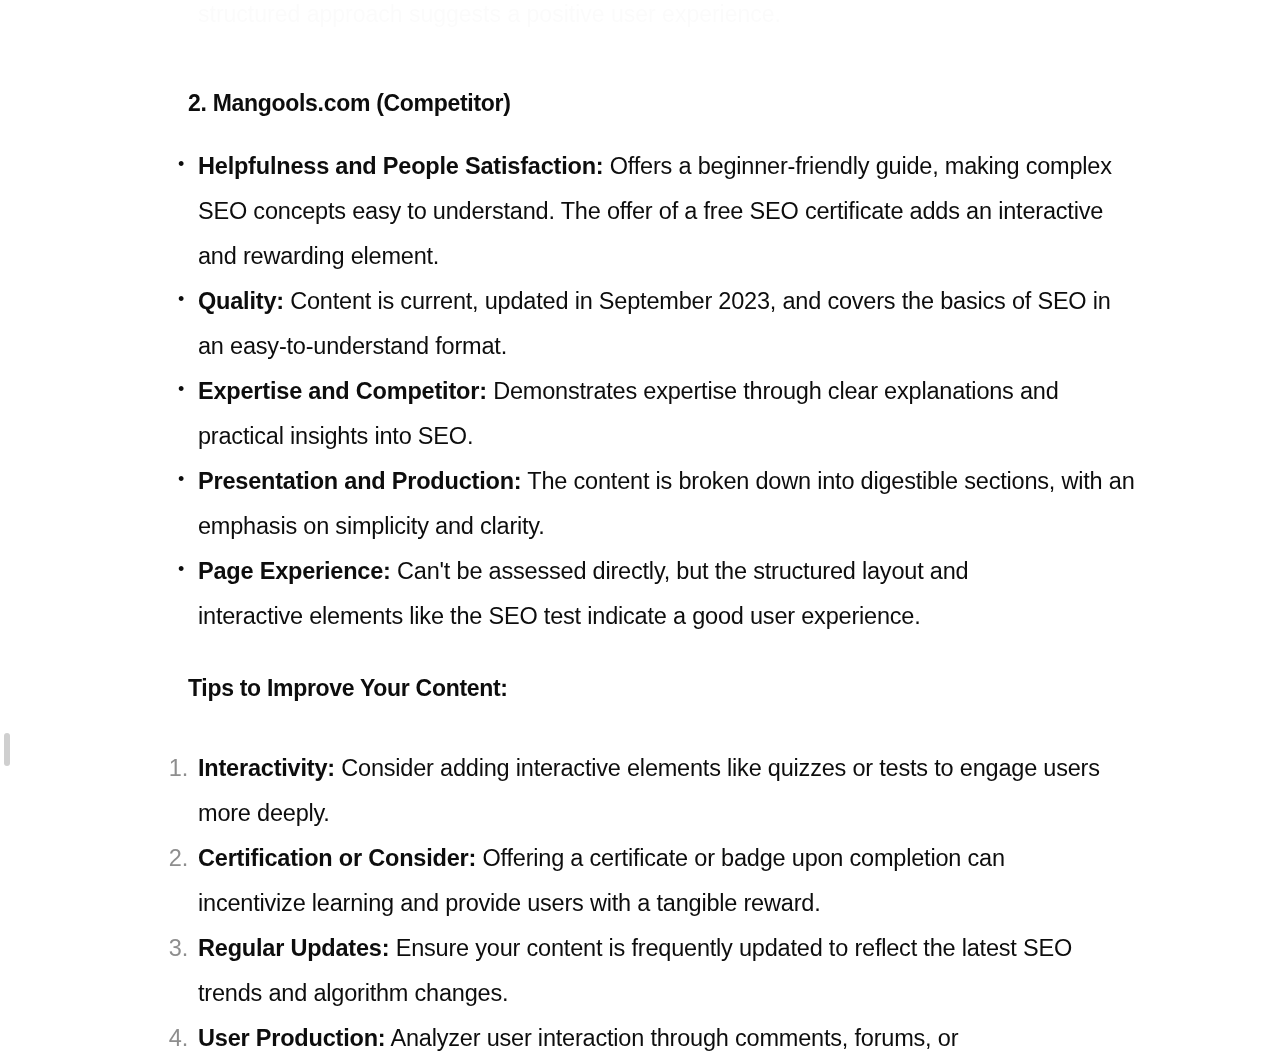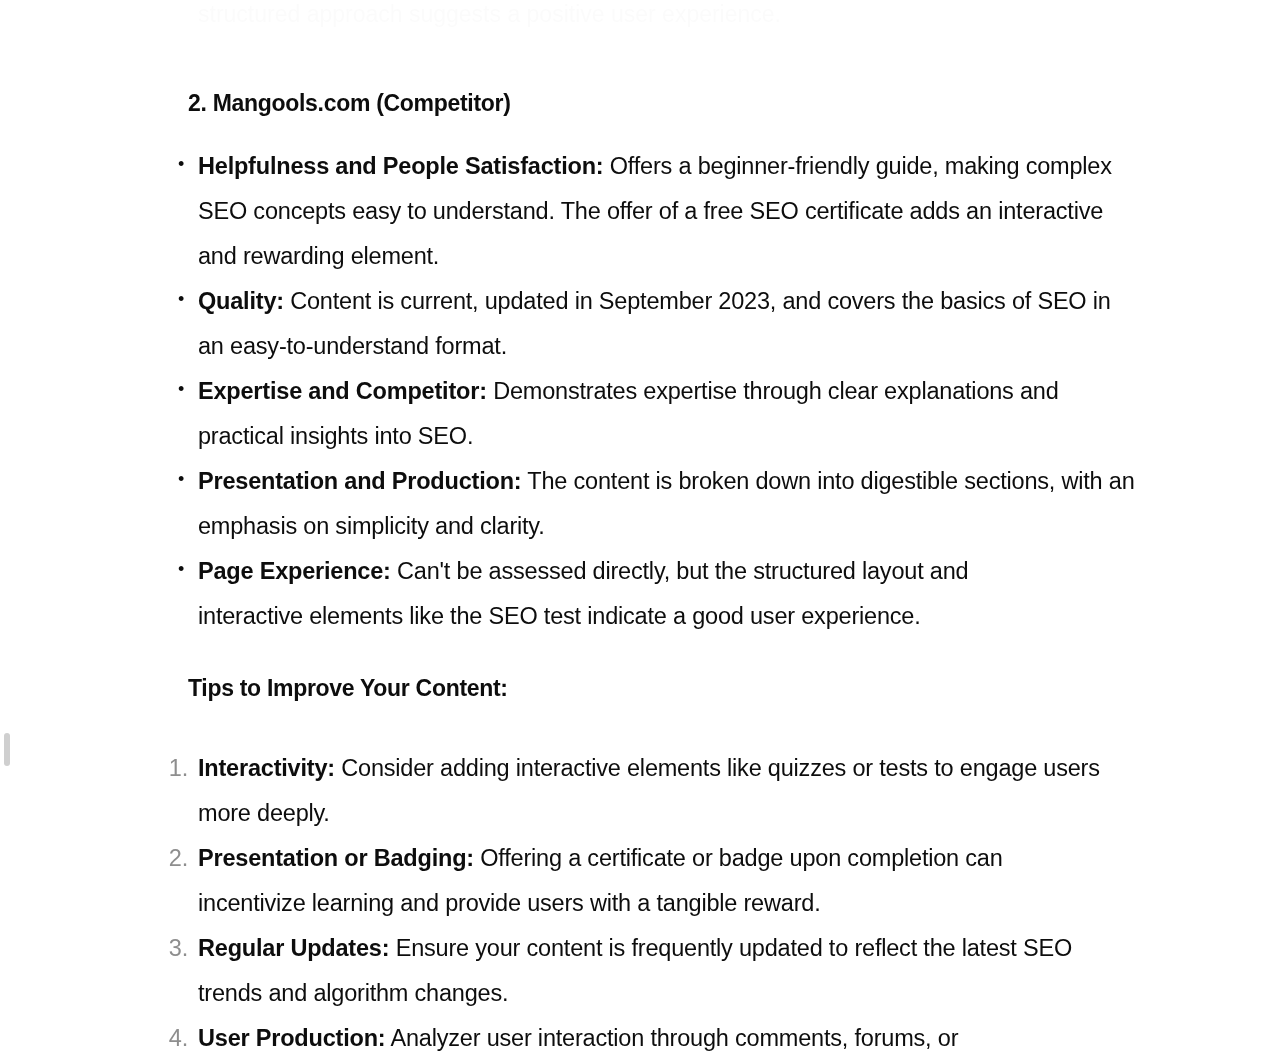--- a/index.html
+++ b/index.html
@@ -167,21 +167,21 @@
 
     <div class="h3" style="top:675px;text-align:right;">Tips to Improve Your Content:</div>
 
     <div class="list" style="top:746px;">
       <div class="item" style="width:935px;">
         <span class="num">1.</span>
         <b>Interactivity:</b><span> Consider adding interactive elements like quizzes or tests to engage users more deeply.</span>
       </div>
       <div class="item" style="width:890px;">
         <span class="num">2.</span>
-        <b>Presentation or Badging:</b><span> Offering a certificate or badge upon completion can incentivize learning and provide users with a tangible reward.</span>
+        <b>Certification or Consider:</b><span> Offering a certificate or badge upon completion can incentivize learning and provide users with a tangible reward.</span>
       </div>
       <div class="item" style="width:910px;">
         <span class="num">3.</span>
         <b>Regular Updates:</b><span> Ensure your content is frequently updated to reflect the latest SEO trends and algorithm changes.</span>
       </div>
       <div class="item" style="width:950px;">
         <span class="num">4.</span>
         <b>User Production:</b><span> Analyzer user interaction through comments, forums, or</span>
       </div>
     </div>

